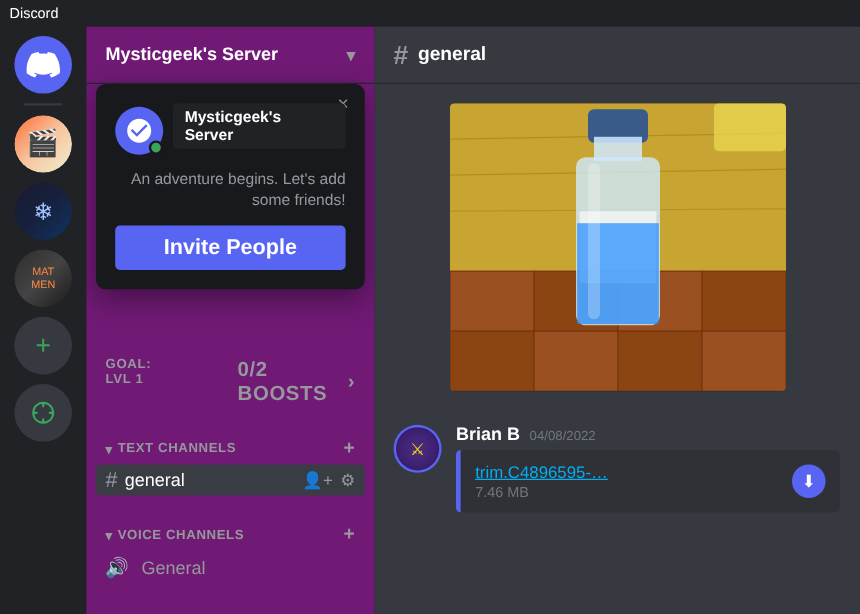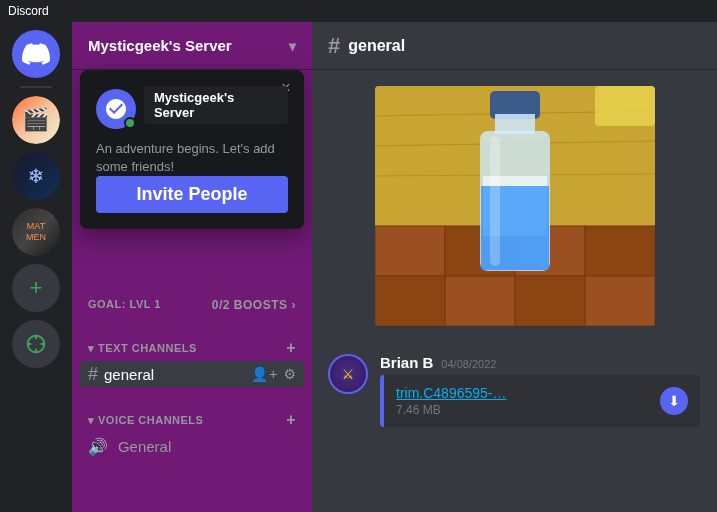--- a/index.html
+++ b/index.html
@@ -192,21 +192,22 @@
     .popup-header-row {
       display: flex;
       align-items: center;
       gap: 8px;
       margin-bottom: 8px;
     }
 
     .popup-description {
       font-size: 13px;
       color: #96989d;
-      text-align: left;
+      text-align: right;
+      margin-bottom: 12px;
       line-height: 1.4;
     }
 
     .invite-button {
       width: 100%;
       background: #5865f2;
       color: #fff;
       border: none;
       border-radius: 4px;
       padding: 8px 16px;
@@ -229,21 +230,21 @@
       color: #96989d;
       text-transform: uppercase;
       letter-spacing: 0.5px;
       cursor: pointer;
     }
 
     .goal-right {
       display: flex;
       align-items: center;
       gap: 4px;
-      font-size: 12px;
+      font-size: 17px;
       color: #96989d;
       padding-left: 48px;
     }
 
     
     .channel-section {
       padding: 16px 8px 4px 8px;
     }
 
     .section-header {

